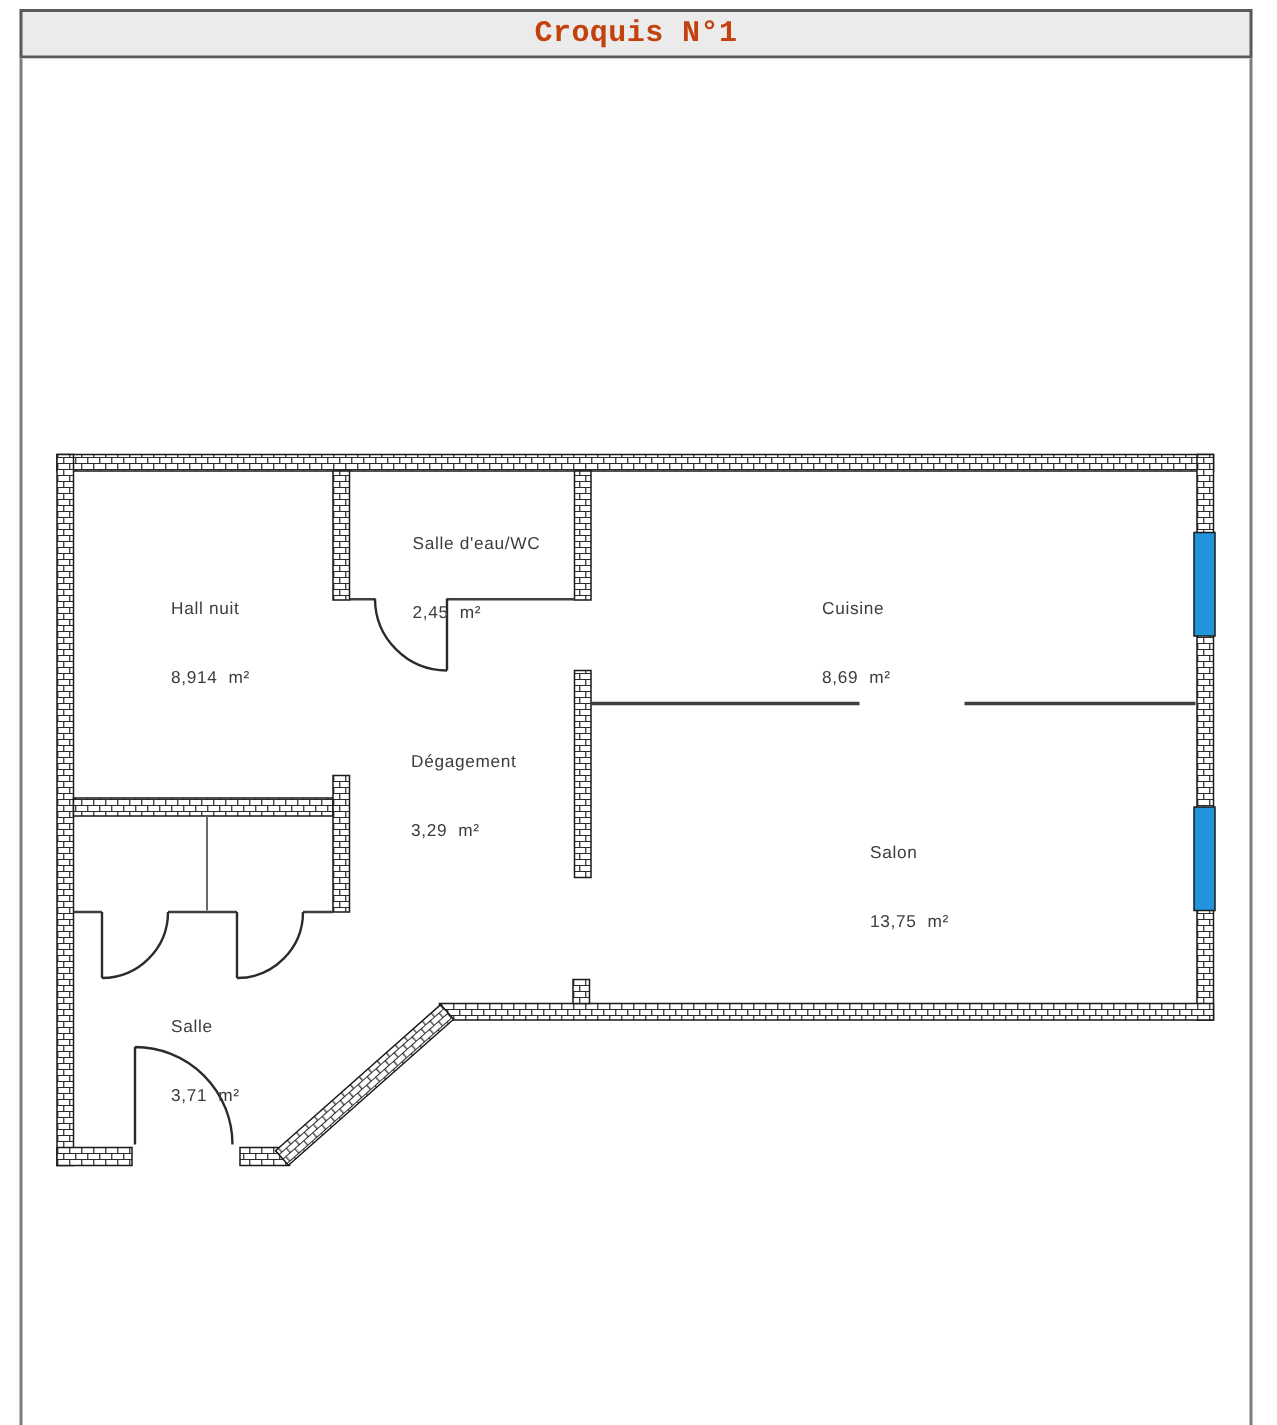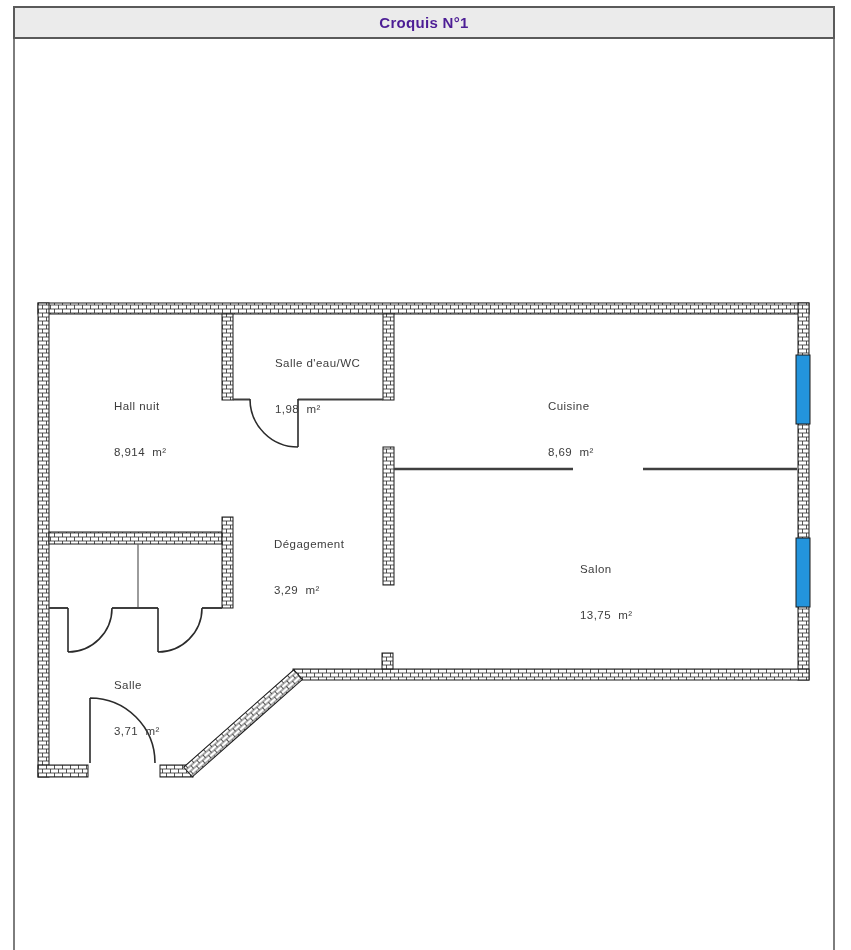--- a/index.html
+++ b/index.html
@@ -8,21 +8,21 @@
     background:#ffffff;
     font-family:"Liberation Sans", sans-serif;
   }
   .titlebar {
     position:absolute; left:13px; top:6px; width:818px; height:29px;
     background:var(--titlebar-bg,#ebebeb);
     border:2px solid var(--frame-border,#5a5a5a);
     display:flex; align-items:center; justify-content:center;
   }
   .titlebar .title-text {
-    font-size:15px; font-weight:bold; color:#4c1d95; letter-spacing:0.3px;
+    font-size:20px; font-weight:bold; color:#c2410c; letter-spacing:0.3px;font-family:Liberation Mono, monospace;
   }
   .content-box {
     position:absolute; left:13px; top:39px; width:818px; height:930px;
     background:#ffffff;
     border-left:2px solid var(--content-border,#7d7d7d);
     border-right:2px solid var(--content-border,#7d7d7d);
   }
   svg.plan { position:absolute; left:0; top:0; display:block; }
   .room-label {
     position:absolute; color:var(--label-text,#3c3c3c);
@@ -85,29 +85,29 @@
   </g>
 </svg>
 
 <div class="room-label" style="left:114px; top:376px">
   <div class="room-name">Hall nuit</div>
   <div class="room-area">8,914  m²</div>
 </div>
 
 <div class="room-label" style="left:275px; top:333px">
   <div class="room-name">Salle d'eau/WC</div>
-  <div class="room-area">1,98  m²</div>
+  <div class="room-area">2,45  m²</div>
 </div>
 
 <div class="room-label" style="left:548px; top:376px">
   <div class="room-name">Cuisine</div>
   <div class="room-area">8,69  m²</div>
 </div>
 
-<div class="room-label" style="left:274px; top:514px">
+<div class="room-label" style="left:274px; top:478px">
   <div class="room-name">Dégagement</div>
   <div class="room-area">3,29  m²</div>
 </div>
 
 <div class="room-label" style="left:580px; top:539px">
   <div class="room-name">Salon</div>
   <div class="room-area">13,75  m²</div>
 </div>
 
 <div class="room-label" style="left:114px; top:655px">

